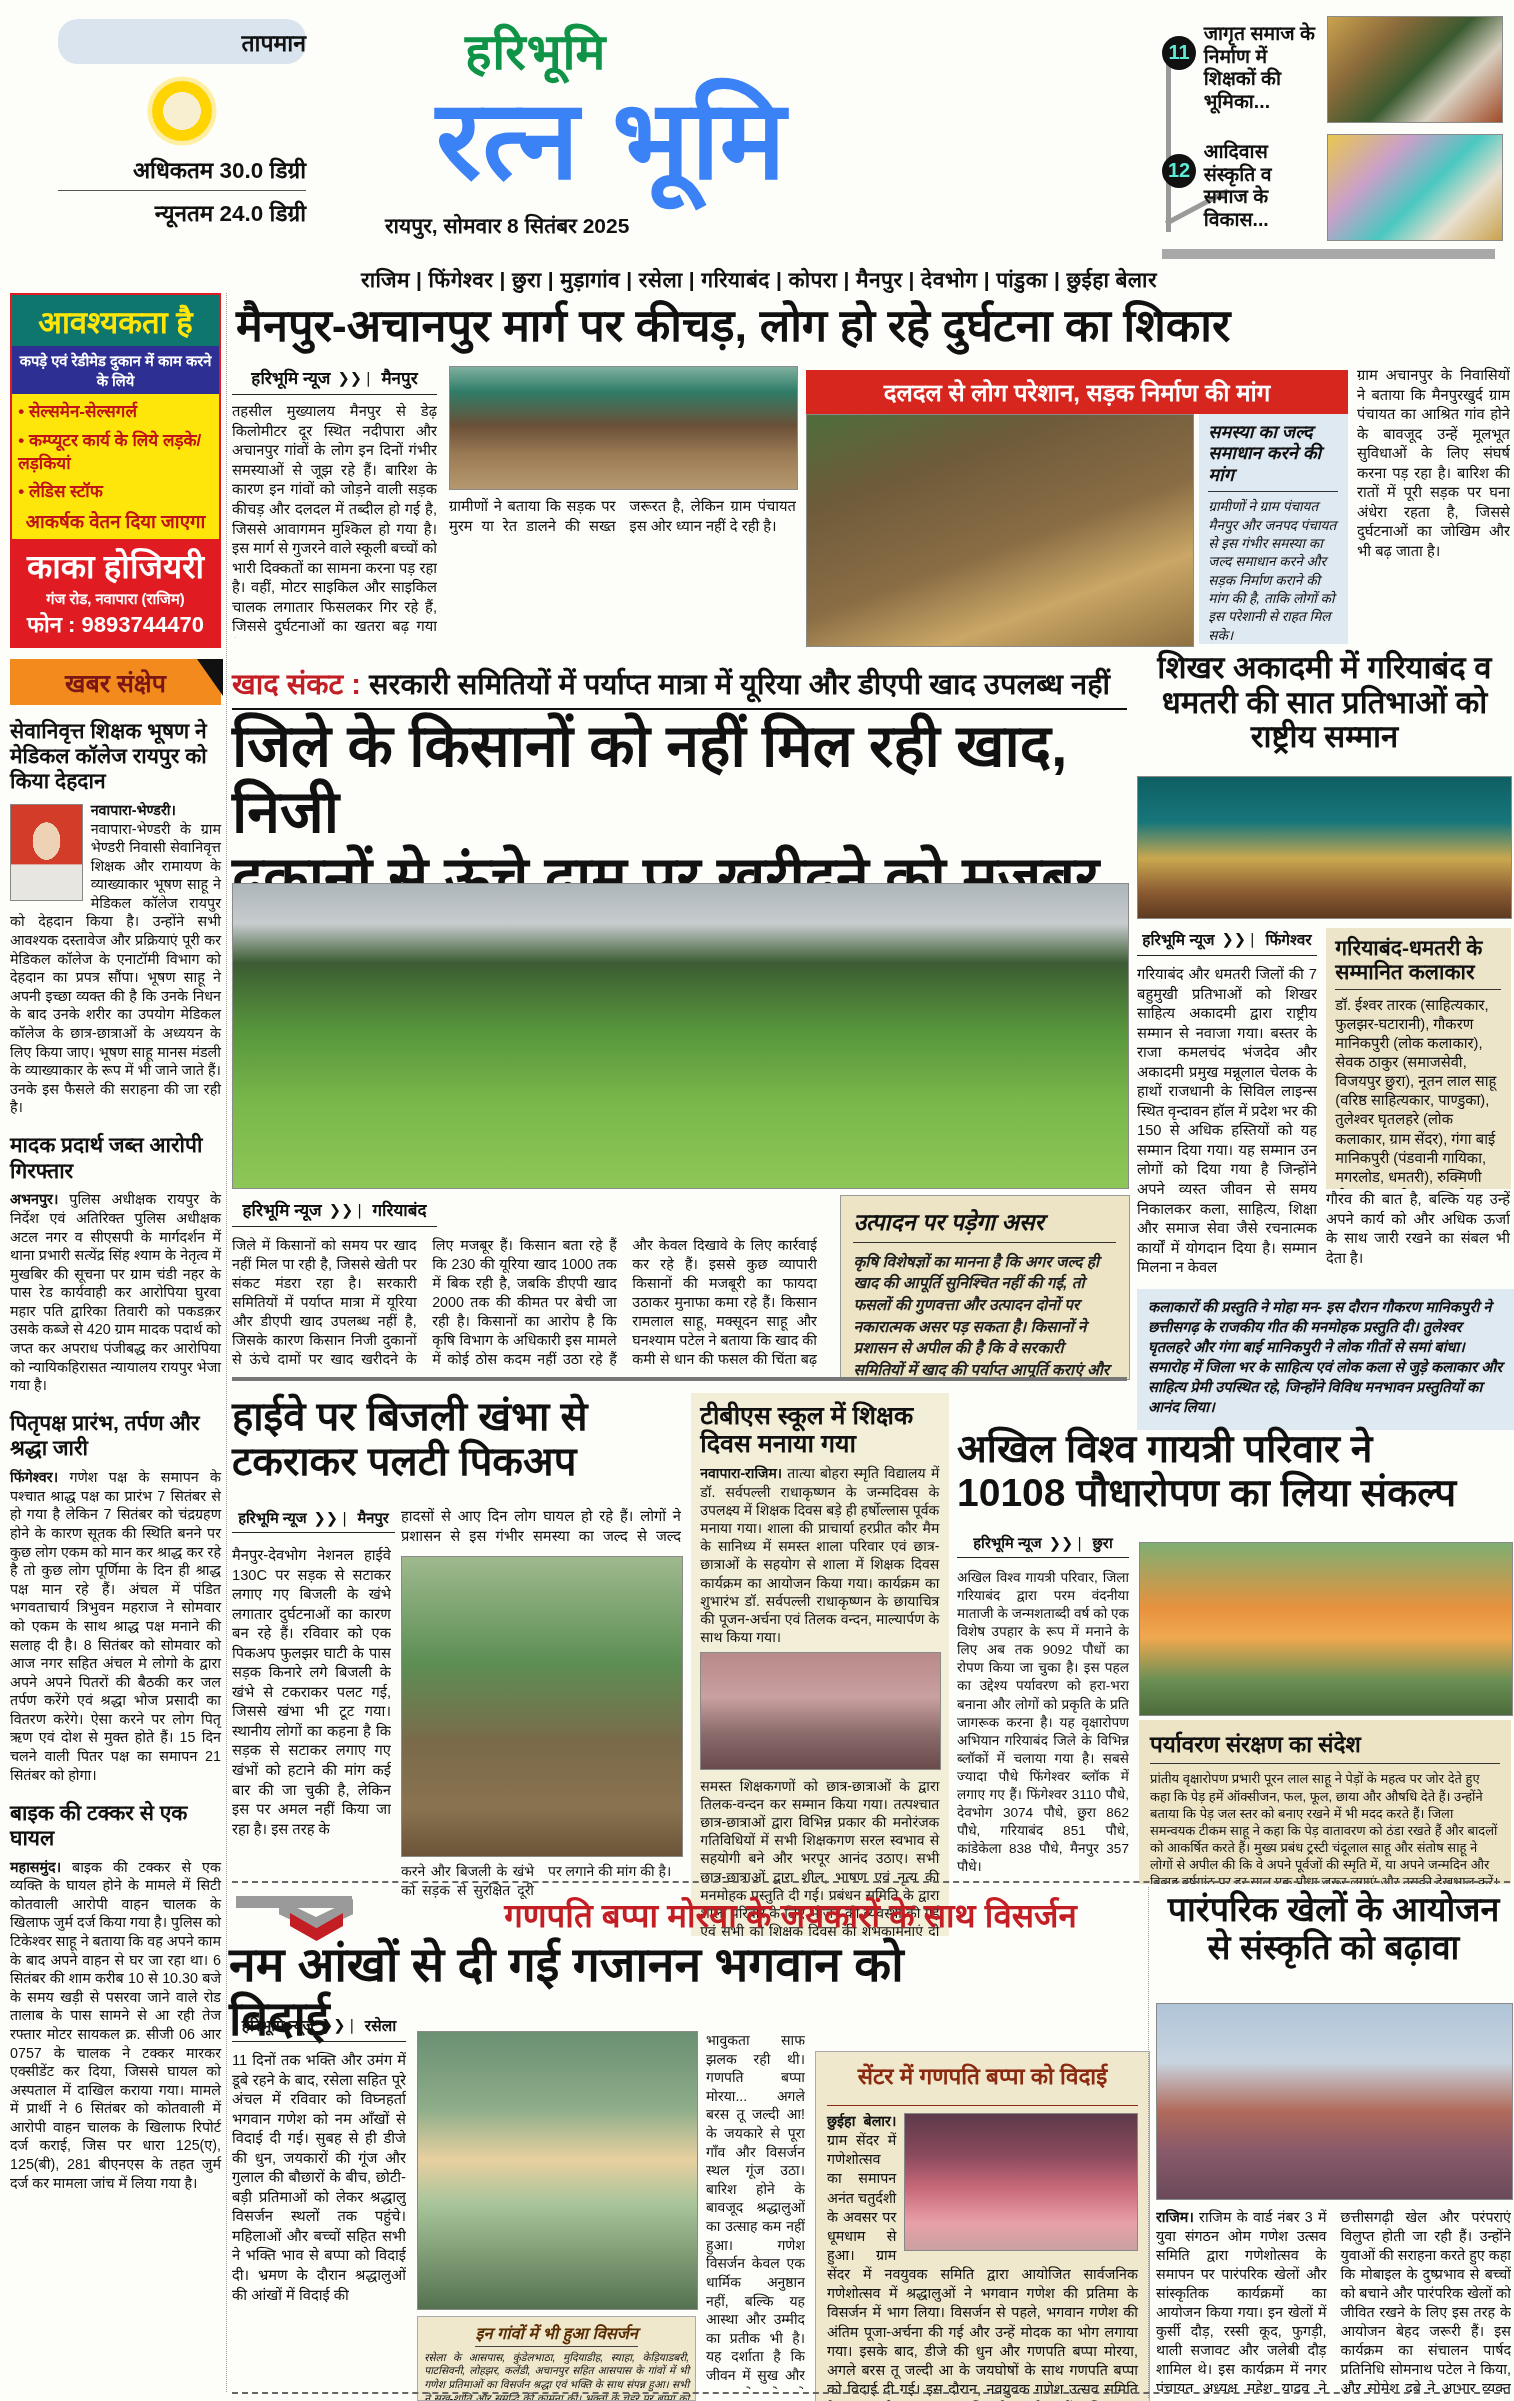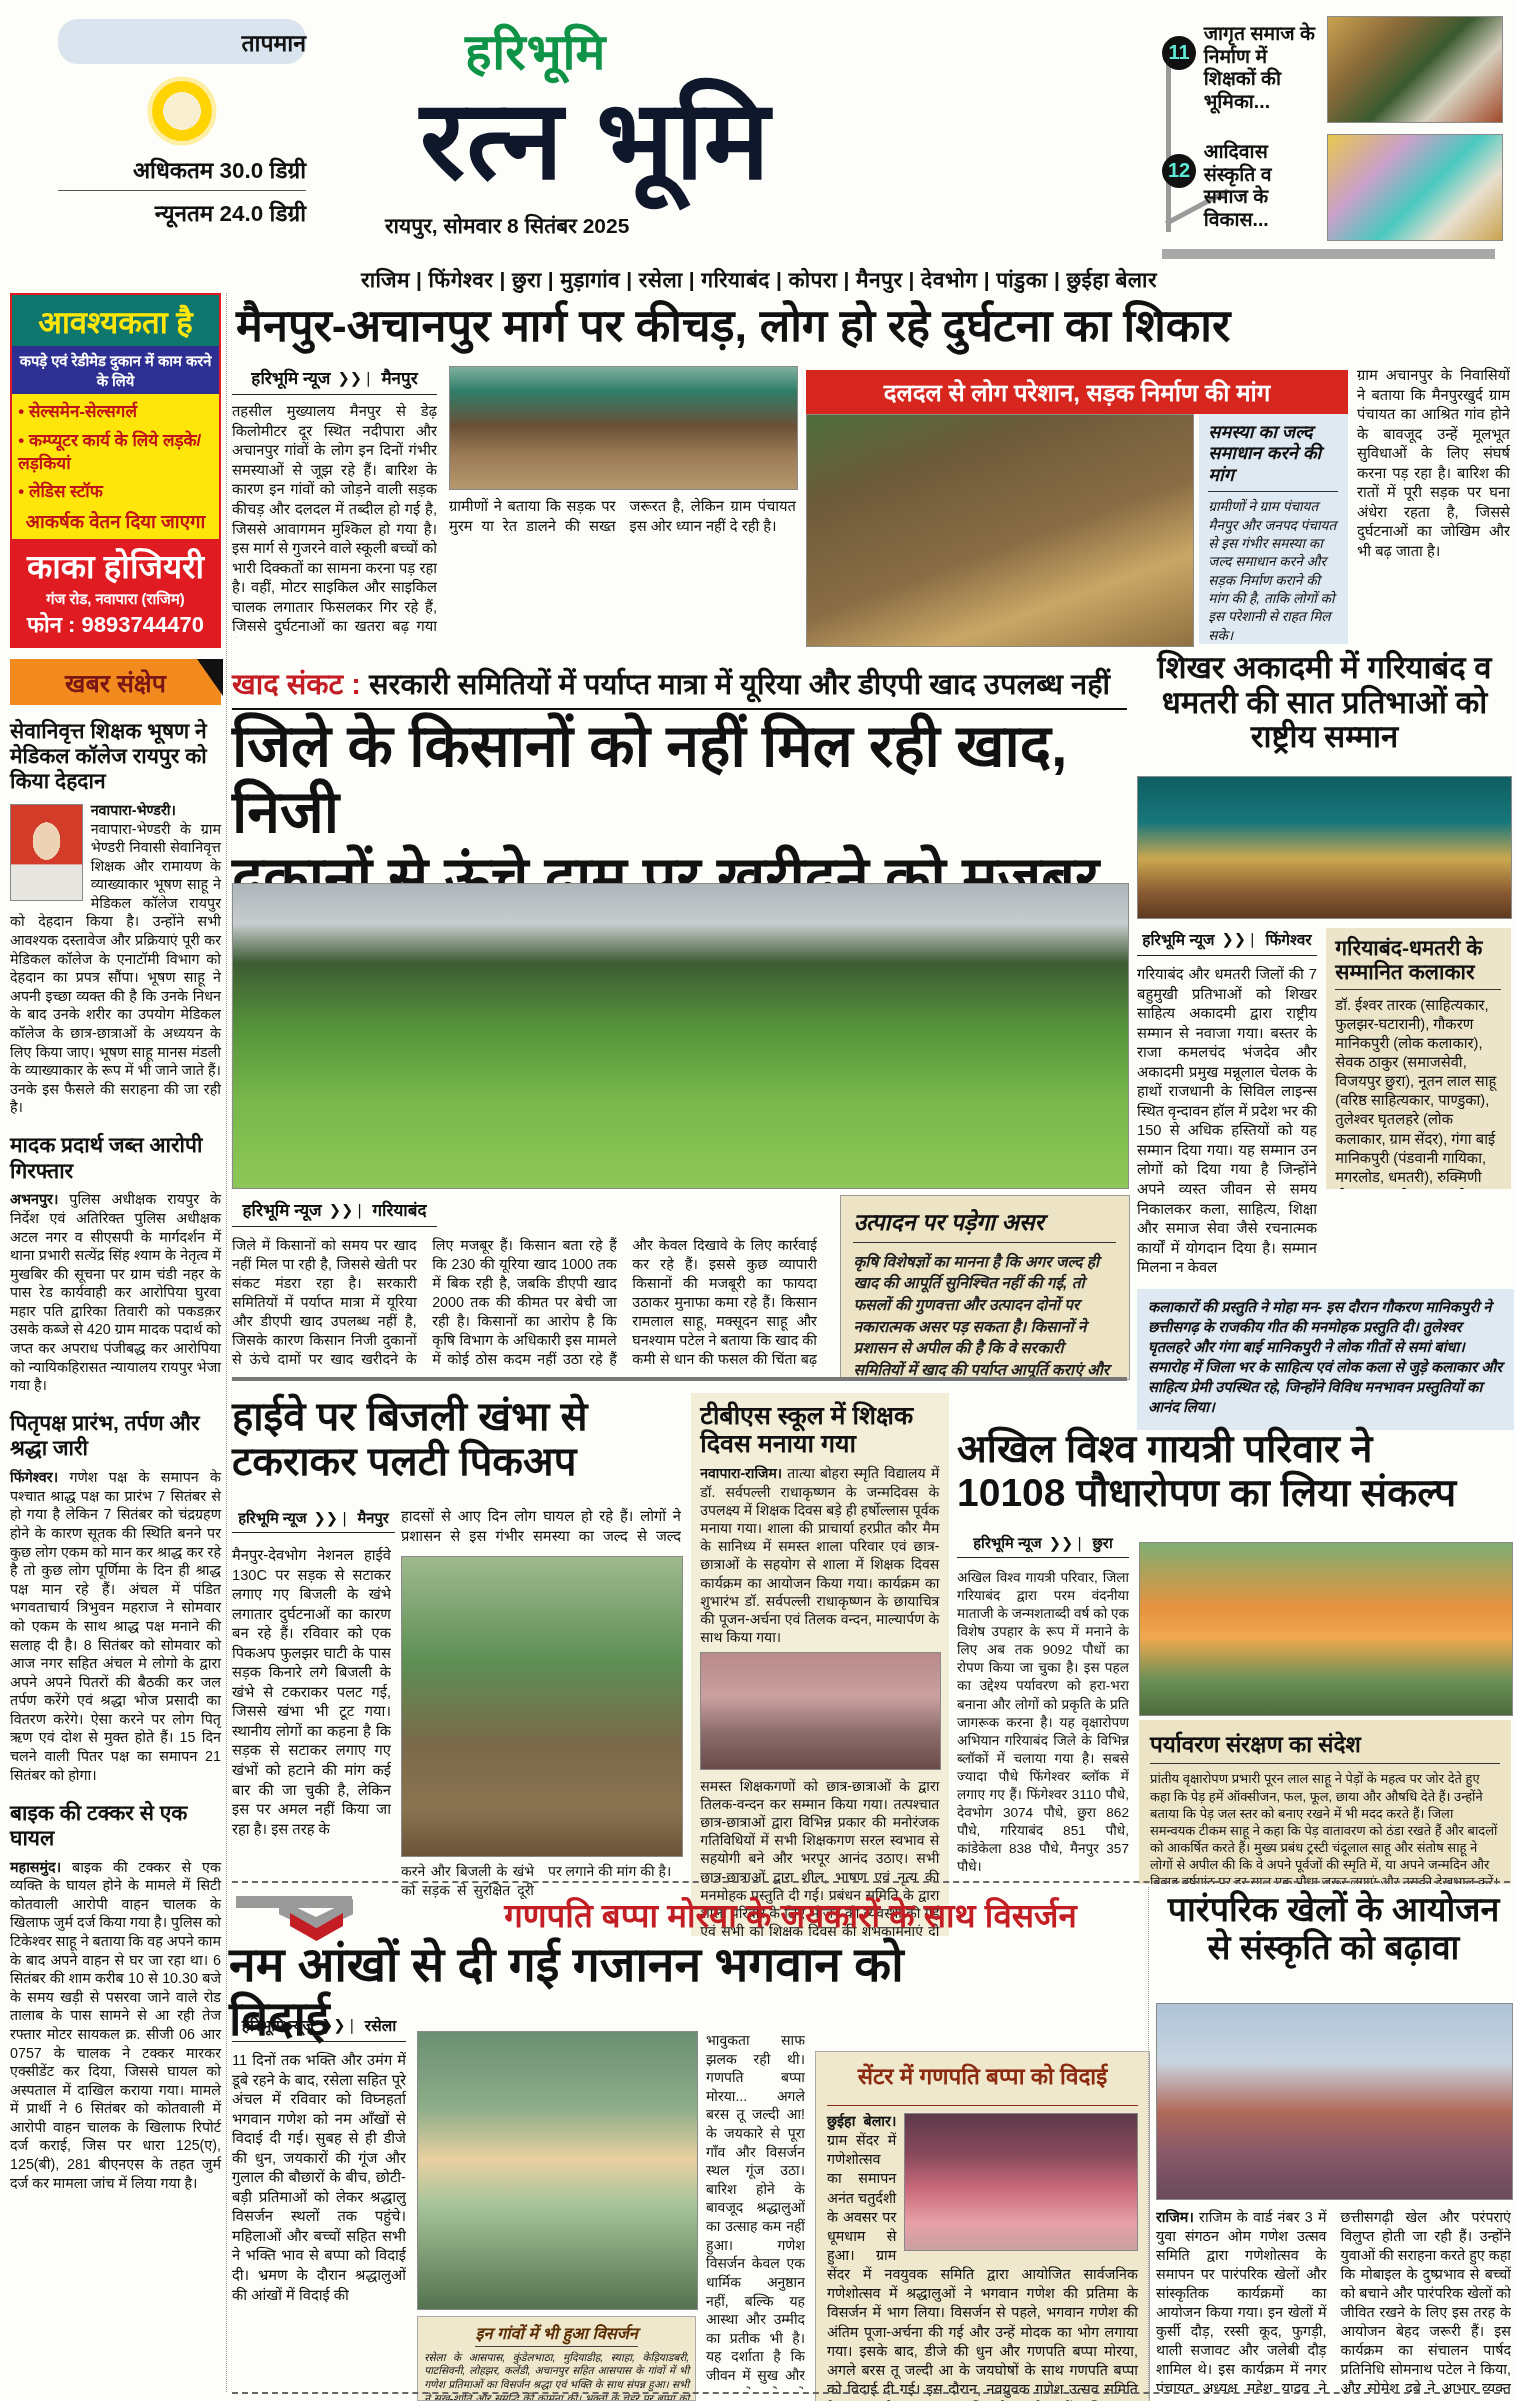--- a/index.html
+++ b/index.html
@@ -10,21 +10,21 @@
   .photo{border:0.8px solid #8a8a8a;}
   
   .weather{left:58px;top:19.4px;width:248px;height:232px;text-align:right;}
   .weather .pill{background:#d9e4ee;border-radius:20px;padding:6.2px 0;font-size:23px;font-weight:bold;}
   .sun{width:60px;height:60px;margin:17px auto 7.7px;border-radius:50%;
        background:radial-gradient(circle,#f7efcf 0 44%,#ffd400 45% 70%,#f0b400 71% 100%);
        box-shadow:0 0 0 4.6px rgba(255,212,0,.35);}
   .weather .t{font-size:22.5px;font-weight:bold;padding:5.4px 0;}
   .weather .t.max{border-bottom:1.5px solid #555;}
   .brand{left:465px;top:15.5px;font-size:50px;font-weight:bold;color:#0f9447;letter-spacing:0.8px;}
-  .mast{left:420px;top:60px;width:736px;font-size:110px;font-weight:bold;color:#0f172a;white-space:nowrap;letter-spacing:1.5px;}
+  .mast{left:436px;top:60px;width:736px;font-size:110px;font-weight:bold;color:#3b82f6;white-space:nowrap;letter-spacing:1.5px;}
   .dateline{left:385px;top:211px;font-size:21px;font-weight:bold;}
   .briefrail{left:1162px;top:15.5px;width:349px;}
   .brief{display:flex;align-items:flex-start;margin-bottom:11px;gap:7.7px;}
   .bnum{flex:0 0 34px;height:34px;border-radius:50%;background:#111;color:#5eead4;font-size:20px;font-weight:bold;
         display:flex;align-items:center;justify-content:center;margin-top:20px;}
   .btxt{flex:0 0 116px;font-size:19.4px;font-weight:bold;line-height:1.18;padding-top:6.2px;}
   .bimg{flex:0 0 174px;height:105px;}
   .ph-crowd1{background:linear-gradient(135deg,#caa24f 0%,#8a6a3a 28%,#3a5a2f 52%,#d8d0c0 72%,#a04a28 100%);}
   .ph-crowd2{background:linear-gradient(135deg,#e8c84f 0%,#caa0c8 30%,#4ac8c0 55%,#e8e0d0 75%,#caa24f 100%);}
   .zig{left:1166px;top:46px;width:4.6px;height:186px;background:#9a9a9a;}
@@ -244,20 +244,21 @@
       <span>हरिभूमि न्यूज</span>
       <span class="arr"></span>
       <span>फिंगेश्वर</span>
     </div>
   </div>
   <div class="abs bodytxt jt" style="left:1137px;top:965px;width:180px;height:316px;">गरियाबंद और धमतरी जिलों की 7 बहुमुखी प्रतिभाओं को शिखर साहित्य अकादमी द्वारा राष्ट्रीय सम्मान से नवाजा गया। बस्तर के राजा कमलचंद भंजदेव और अकादमी प्रमुख मन्नूलाल चेलक के हाथों राजधानी के सिविल लाइन्स स्थित वृन्दावन हॉल में प्रदेश भर की 150 से अधिक हस्तियों को यह सम्मान दिया गया। यह सम्मान उन लोगों को दिया गया है जिन्होंने अपने व्यस्त जीवन से समय निकालकर कला, साहित्य, शिक्षा और समाज सेवा जैसे रचनात्मक कार्यों में योगदान दिया है। सम्मान मिलना न केवल</div>
   <div class="abs beigebox" style="left:1326px;top:928px;width:166px;height:246px;">
     <div class="lt">गरियाबंद-धमतरी के सम्मानित कलाकार</div>
     <div class="lb">डॉ. ईश्वर तारक (साहित्यकार, फुलझर-घटारानी), गौकरण मानिकपुरी (लोक कलाकार), सेवक ठाकुर (समाजसेवी, विजयपुर छुरा), नूतन लाल साहू (वरिष्ठ साहित्यकार, पाण्डुका), तुलेश्वर घृतलहरे (लोक कलाकार, ग्राम सेंदर), गंगा बाई मानिकपुरी (पंडवानी गायिका, मगरलोड, धमतरी), रुक्मिणी दीवान (जसगीत, सुआ गीत गायिका, मगरलोड, धमतरी)</div>
   </div>
+  <div class="abs bodytxt jt" style="left:1326px;top:1190px;width:184px;height:91px;">गौरव की बात है, बल्कि यह उन्हें अपने कार्य को और अधिक ऊर्जा के साथ जारी रखने का संबल भी देता है।</div>
   <div class="abs noteblk" style="left:1137px;top:1289px;width:355px;height:122px;">कलाकारों की प्रस्तुति ने मोहा मन- इस दौरान गौकरण मानिकपुरी ने छत्तीसगढ़ के राजकीय गीत की मनमोहक प्रस्तुति दी। तुलेश्वर घृतलहरे और गंगा बाई मानिकपुरी ने लोक गीतों से समां बांधा। समारोह में जिला भर के साहित्य एवं लोक कला से जुड़े कलाकार और साहित्य प्रेमी उपस्थित रहे, जिन्होंने विविध मनभावन प्रस्तुतियों का आनंद लिया।</div>
 
   <div class="abs h-big" style="left:232px;top:1394px;width:449px;font-size:40px;">हाईवे पर बिजली खंभा से टकराकर पलटी पिकअप</div>
   <div class="abs" style="left:232px;top:1507px;width:163px;">
     <div class="byline" style="font-size:14.7px;">
       <span>हरिभूमि न्यूज</span>
       <span class="arr"></span>
       <span>मैनपुर</span>
     </div>
   </div>

